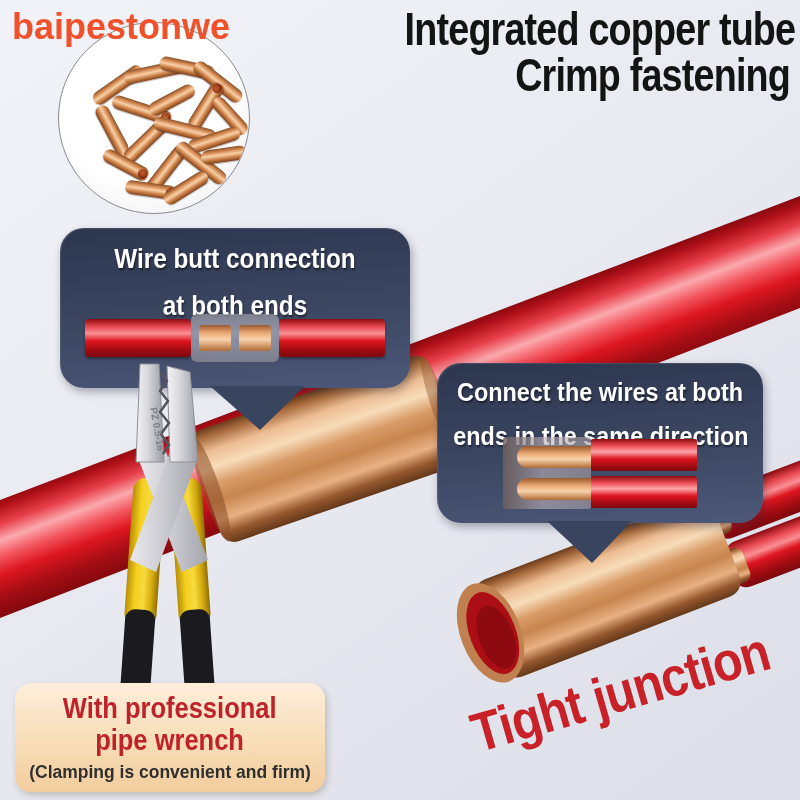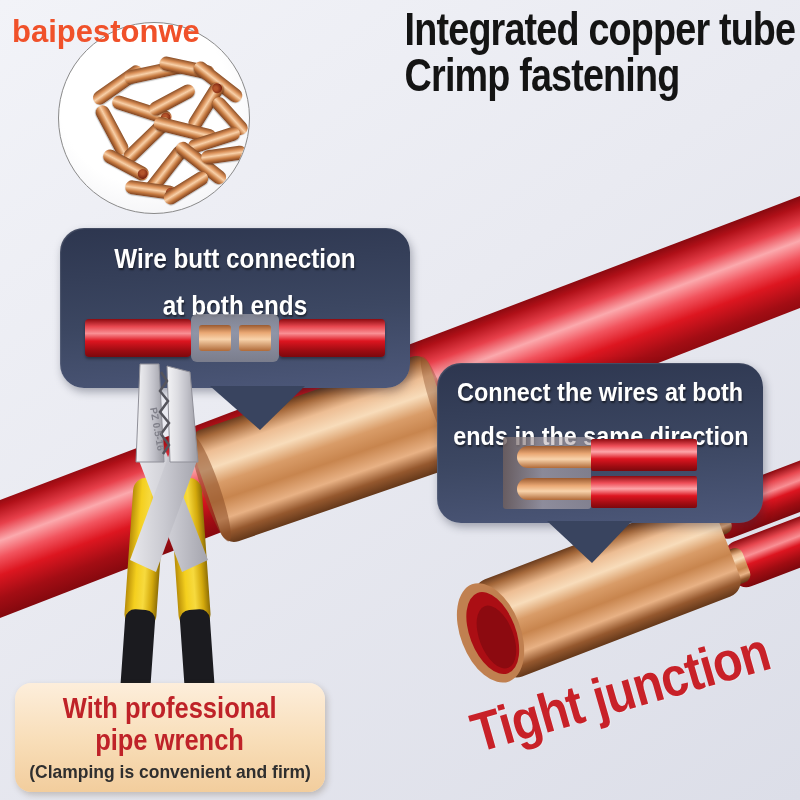--- a/index.html
+++ b/index.html
@@ -18,25 +18,25 @@
     position:absolute;height:14px;border-radius:7px;
     background:linear-gradient(180deg,#8a4f28 0%,#d98f57 25%,#f8d0a8 48%,#c87c42 75%,#7d4220 100%);
     box-shadow:0 1px 1px rgba(0,0,0,.25);
   }
   .ferrule .dot{
     position:absolute;right:1px;top:2px;width:10px;height:10px;border-radius:50%;
     background:radial-gradient(circle at 40% 40%, #b5542a 20%, #7a2410 70%);
   }
   
   .watermark{
-    position:absolute;left:12px;top:14px;font-size:31px;font-weight:bold;color:#f0512a;
+    position:absolute;left:12px;top:6px;font-size:36px;font-weight:bold;color:#f0512a;
     letter-spacing:0;z-index:30;
   }
   
-  .header{position:absolute;top:6px;right:10px;width:470px;z-index:25;}
+  .header{position:absolute;top:6px;right:10px;width:470px;text-align:right;z-index:25;}
   .title{
     font-size:46px;line-height:46px;font-weight:bold;color:#141414;letter-spacing:-1px;
     transform:scaleX(.82);transform-origin:100% 50%;white-space:nowrap;
   }
   .body-copy{margin-top:10px;}
   .body-copy div{
     font-size:23px;line-height:33px;color:#1d1d1f;font-weight:bold;letter-spacing:-.2px;
     transform:scaleX(.96);transform-origin:100% 50%;white-space:nowrap;
   }
   

